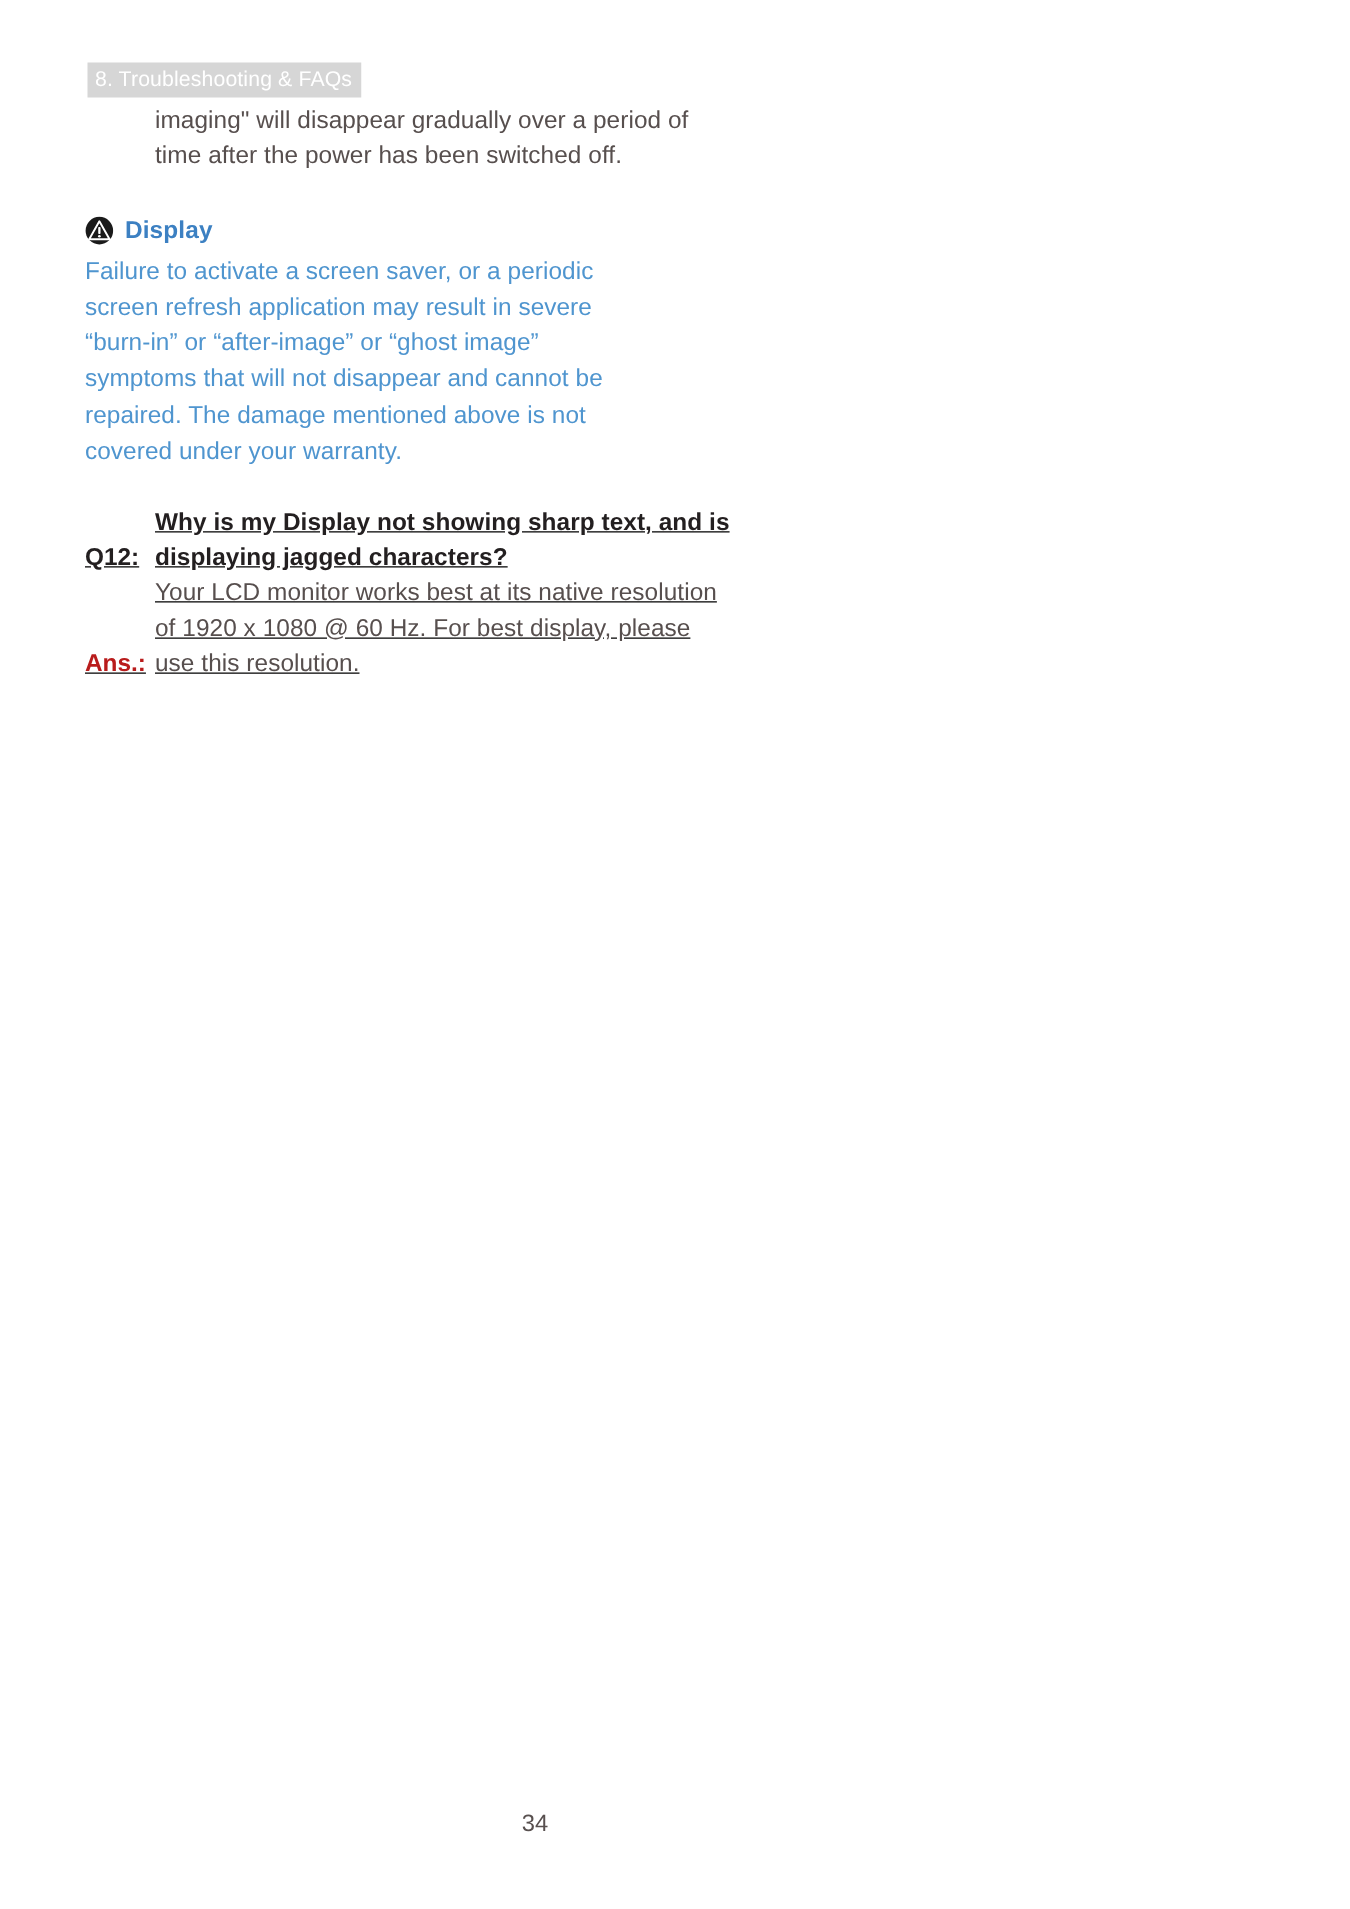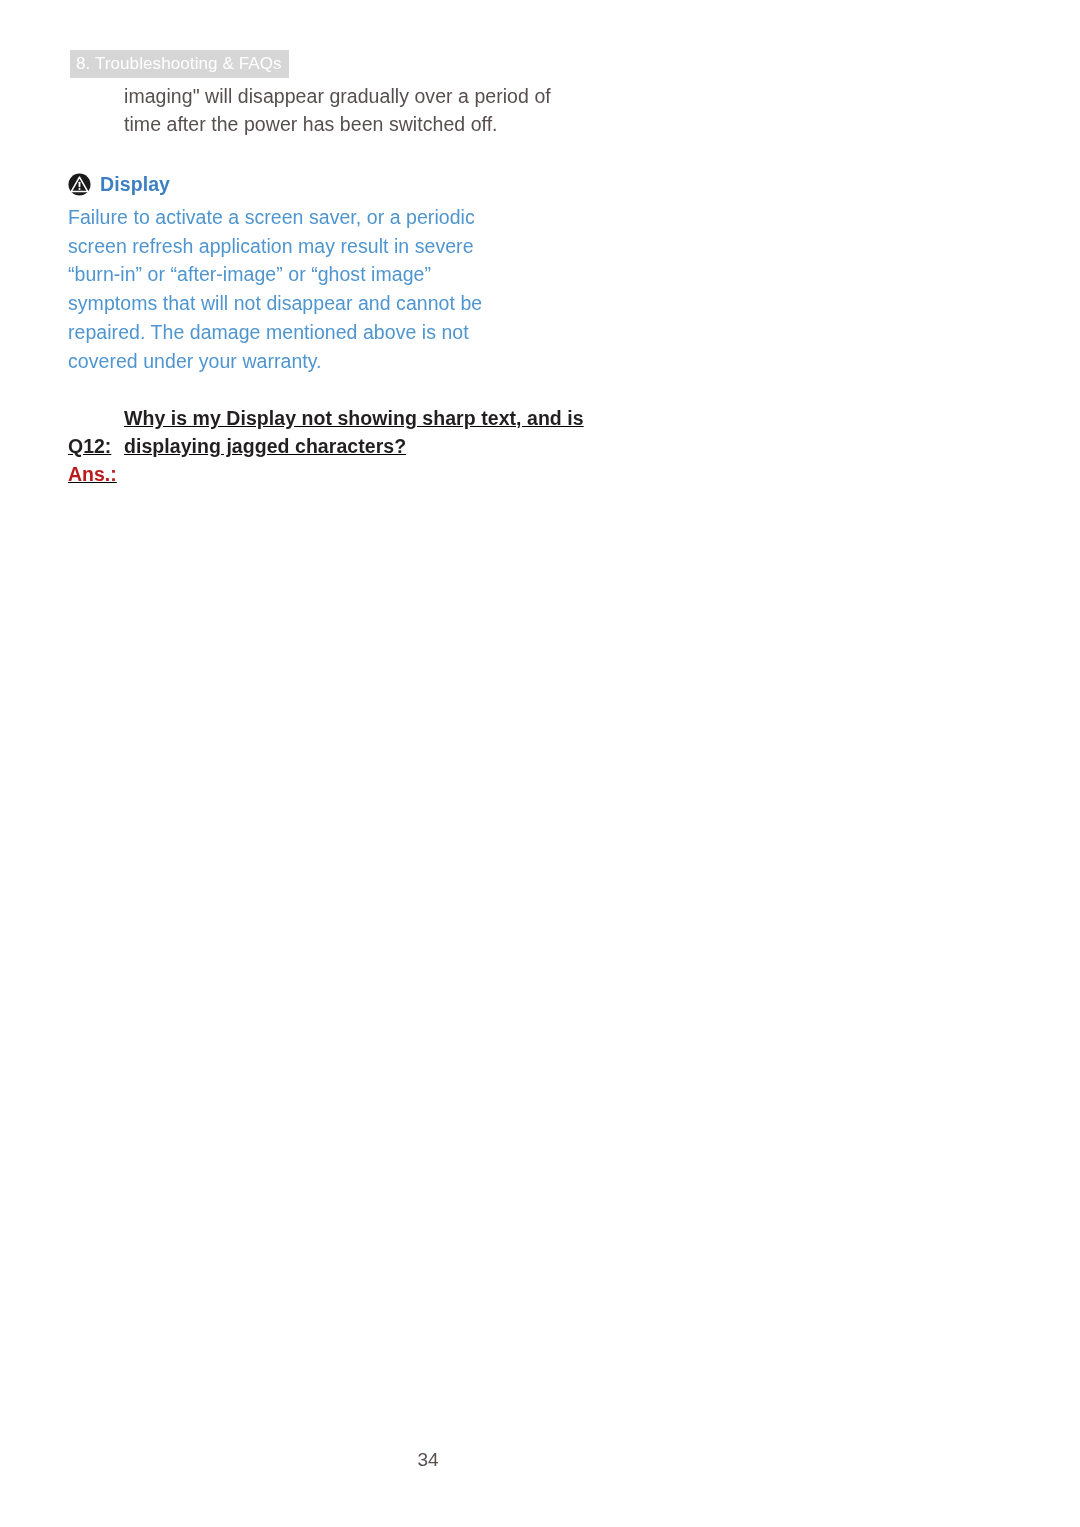--- a/index.html
+++ b/index.html
@@ -169,20 +169,21 @@
       <p class="warning-body">Failure to activate a screen saver, or a periodic screen refresh application may result in severe “burn-in” or “after-image” or “ghost image” symptoms  that will not disappear and cannot be repaired. The damage mentioned above is not covered under your warranty.</p>
     </div>
 
     <div class="qa-block">
       <div class="qa-row">
         <span class="qa-label">Q12:</span>
         <span class="qa-text question">Why is my Display not showing sharp text, and is displaying jagged characters?</span>
       </div>
       <div class="qa-row">
         <span class="qa-label ans">Ans.:</span>
+        <span class="qa-text answer">Your LCD monitor works best at its native resolution of 1920 x 1080 @ 60 Hz. For best display, please use this resolution.</span>
       </div>
     </div>
 
   </div>
 
   <div class="page-number">34</div>
 
 </div>
 
 </body></html>

